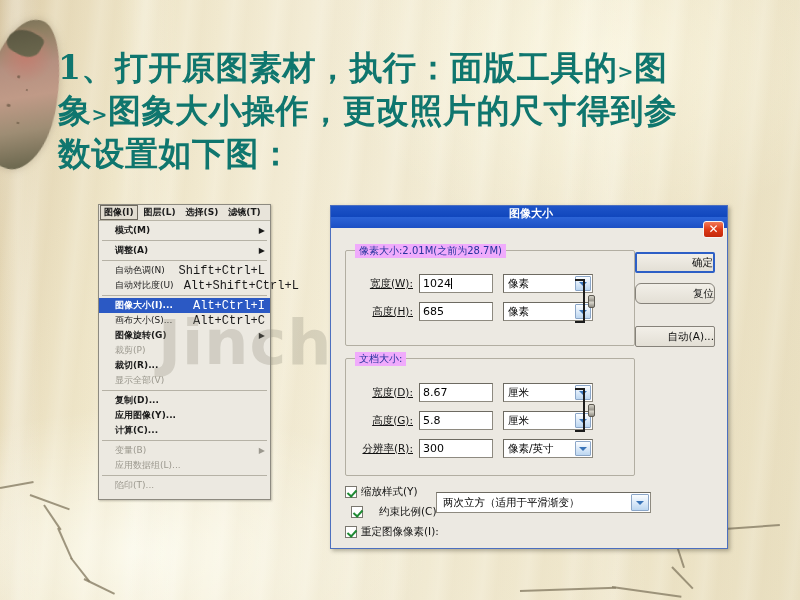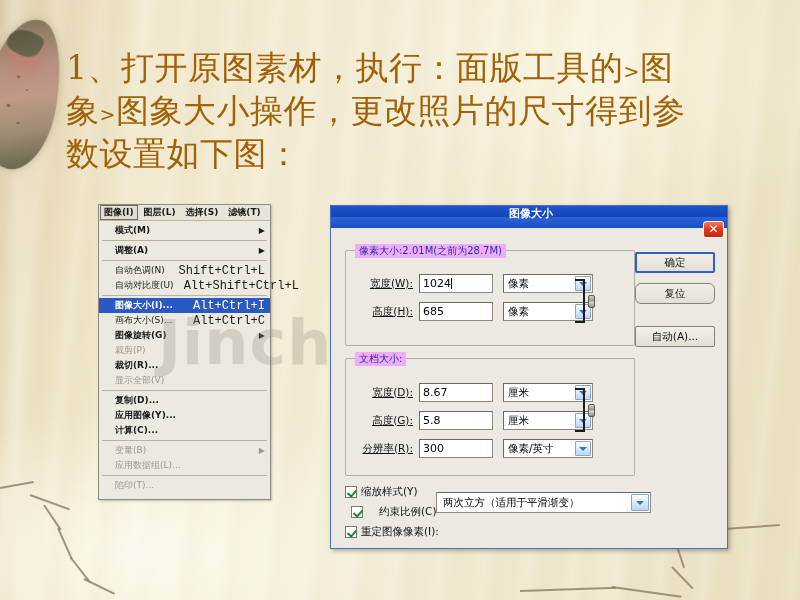--- a/index.html
+++ b/index.html
@@ -45,23 +45,23 @@
     position:absolute; left:14px; top:12px; width:34px; height:26px;
     background:linear-gradient(140deg,#57543f,#6e6a50);
     border-radius:60% 20% 50% 30%; transform:rotate(18deg); filter:blur(.6px);
   }
 
   
   .crack { position:absolute; background:#8a8068; transform-origin:left center; opacity:.82; }
 
   
   #headline {
-    position:absolute; left:66px; top:48px; width:690px;
+    position:absolute; left:58px; top:48px; width:690px;
     font-family:"DejaVu Serif","Liberation Serif",serif;
-    font-size:33px; line-height:39px; color:#a16207; letter-spacing:.5px;
+    font-size:33px; line-height:39px; color:#0f766e; letter-spacing:.5px;font-weight:bold;
   }
   #headline .sm { font-size:19px; vertical-align:1px; }
 
   
   #menu-panel {
     position:absolute; left:98px; top:204px; width:173px; height:296px;
     background:#ece9e1; border:1px solid #8d8a80;
     font-family:"DejaVu Sans","Liberation Sans",sans-serif;
     color:#1a1a1a; box-shadow:1px 1px 2px rgba(60,55,40,.3);
   }
@@ -147,21 +147,21 @@
   .chain {
     margin-left:3px; width:7px; height:13px; border:1px solid #5d5a52;
     border-radius:2px;
     background:linear-gradient(180deg,#d6d3c9,#9d9a91 40%,#d6d3c9 60%,#8f8c83);
   }
 
   .btn {
     position:absolute; width:80px; height:21px;
     background:linear-gradient(180deg,#f2efe8,#e3dfd5);
     border:1px solid #86827a; border-radius:2px;
-    font-size:10.5px; color:#111; text-align:center; line-height:19px;
+    font-size:10.5px; color:#111; text-align:right; line-height:19px;
   }
   .btn.default { border:2px solid #2d5fc6; line-height:17px; }
 
   .cbrow { position:absolute; display:flex; align-items:center; font-size:10.5px; color:#111; }
   .cbox {
     width:12px; height:12px; background:#fff; border:1px solid #7a776f;
     margin-right:4px; position:relative; flex:0 0 auto;
   }
   .cbox::after {
     content:""; position:absolute; left:3px; top:1px; width:4px; height:7px;

